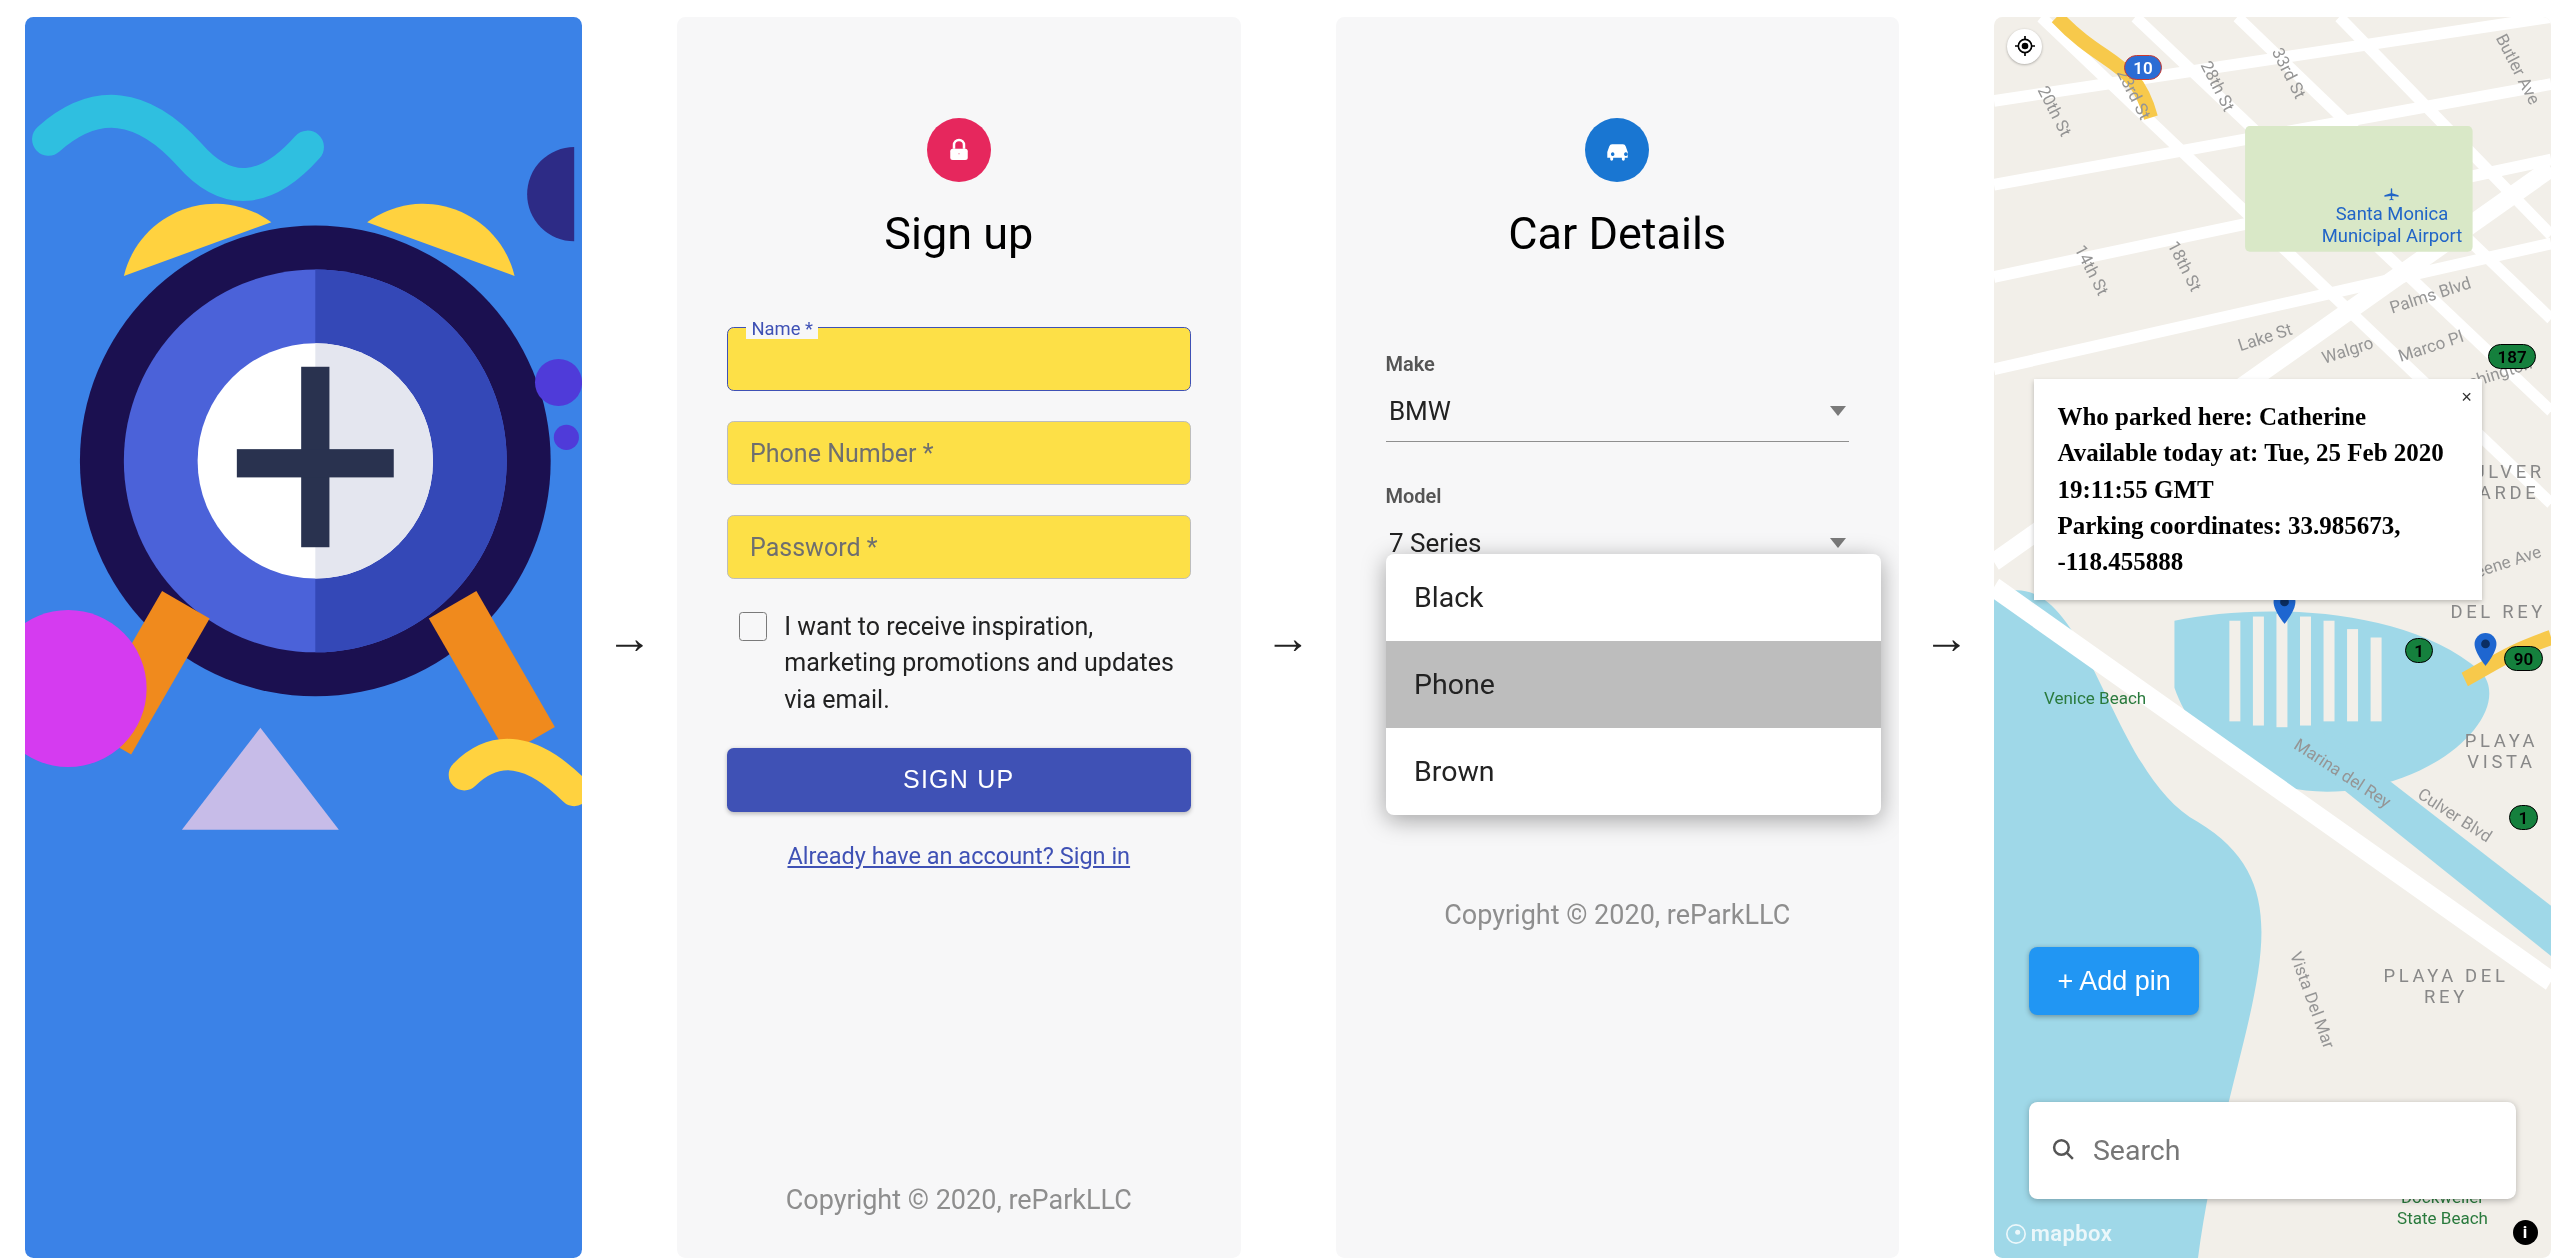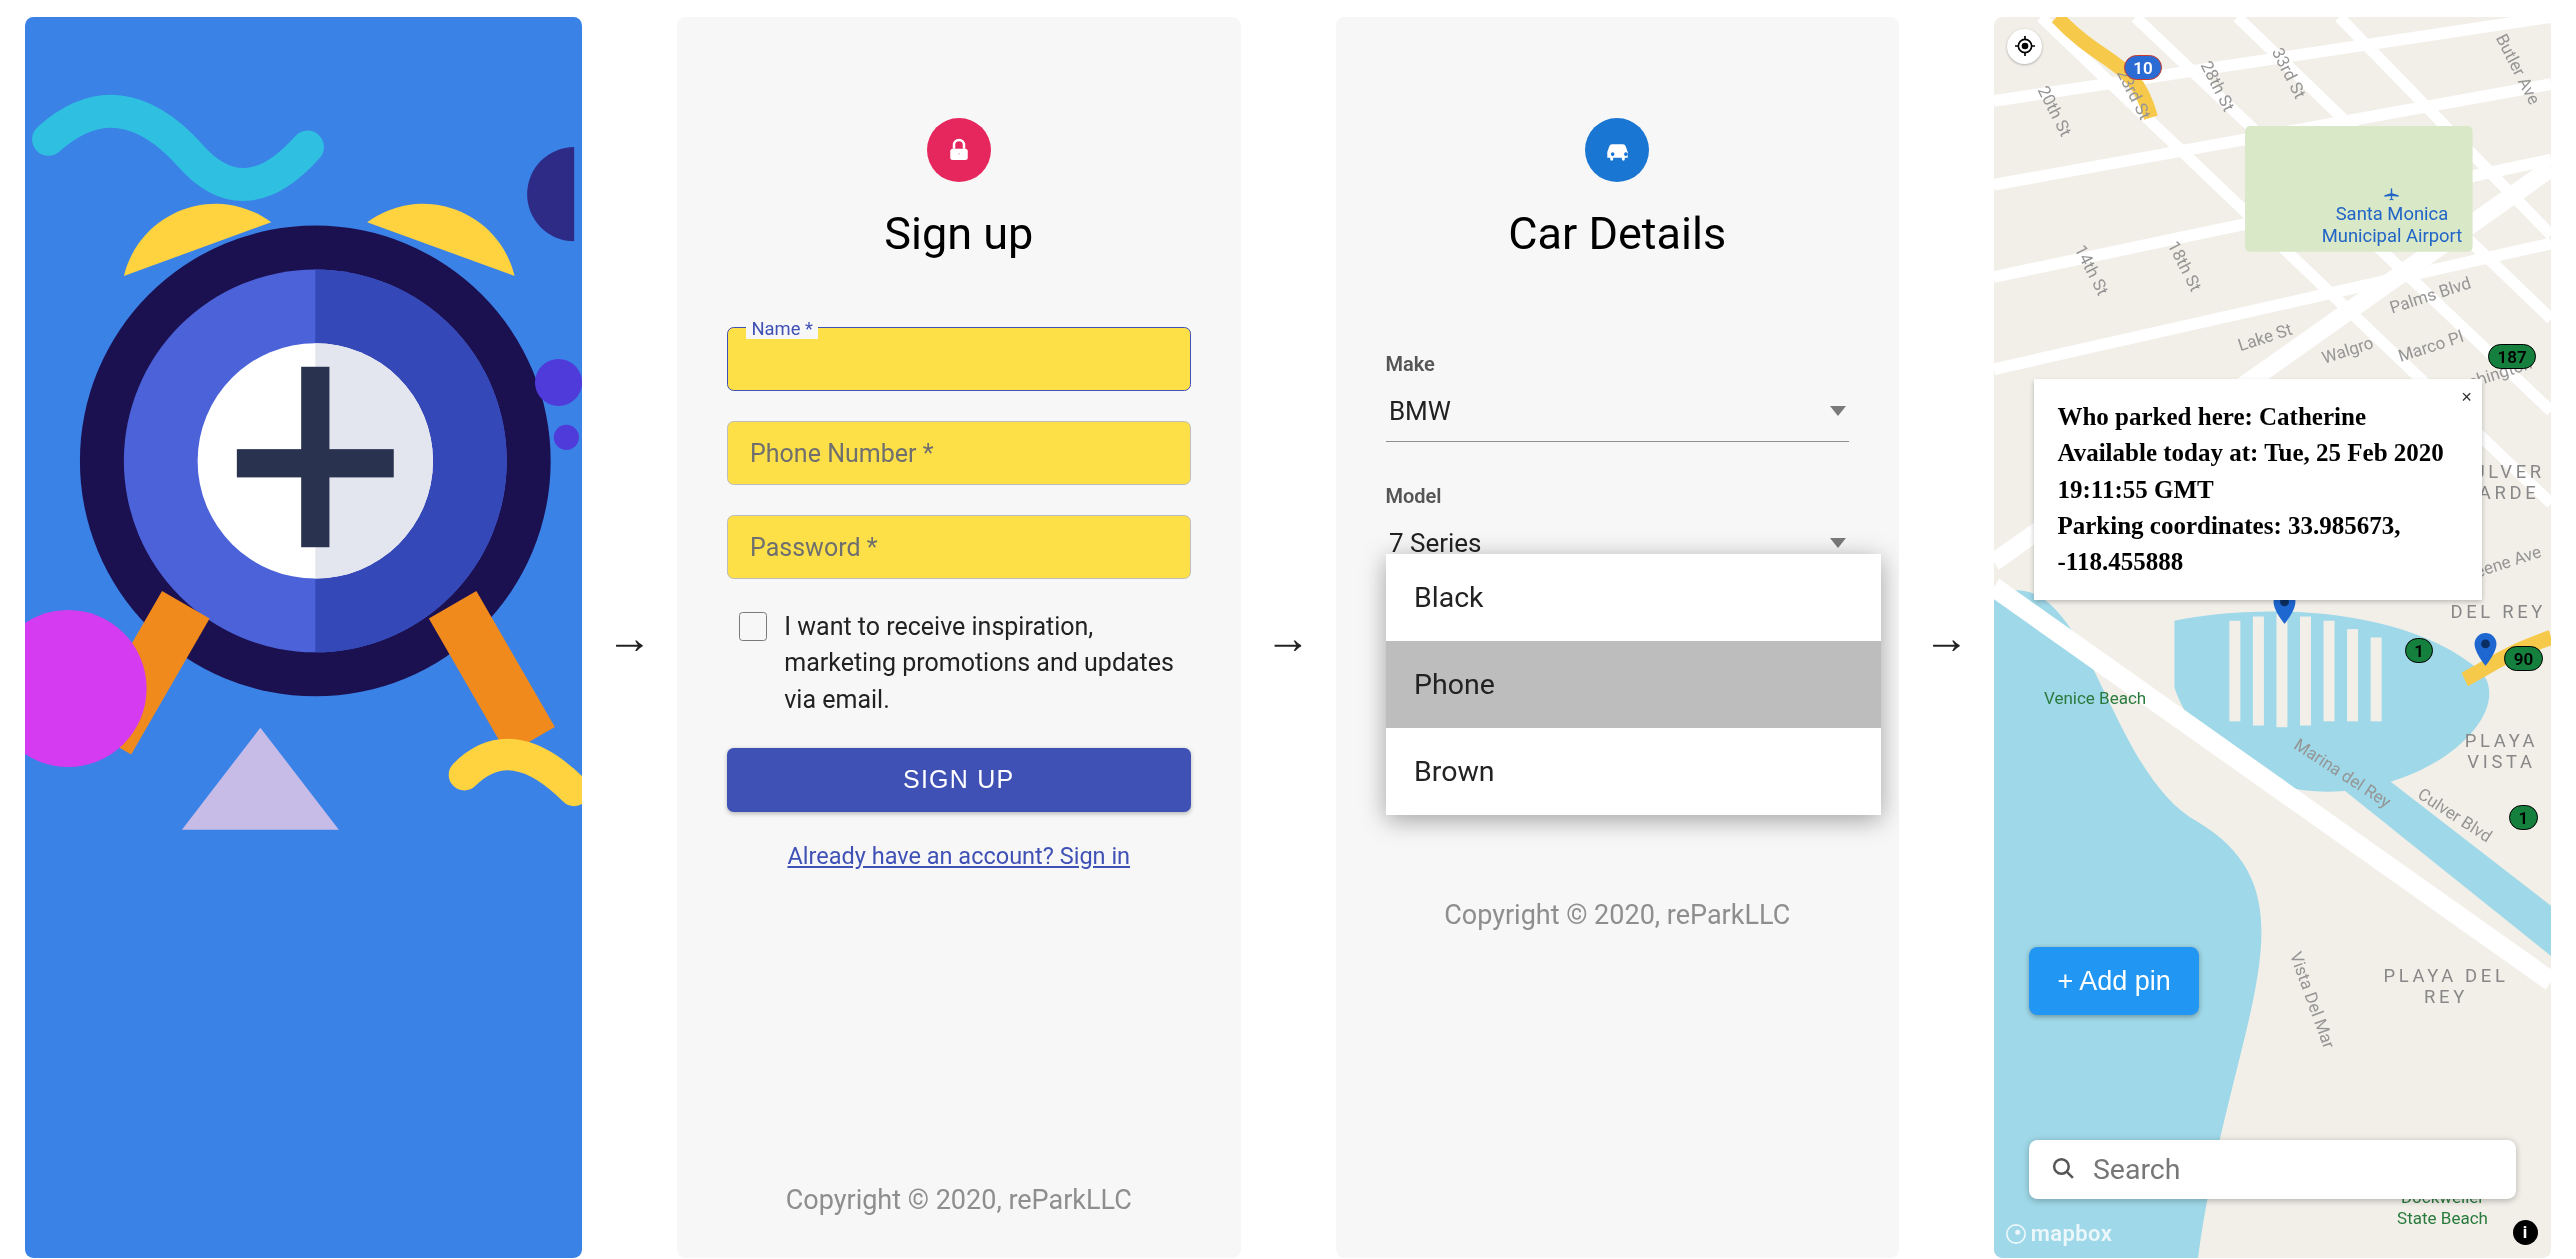--- a/index.html
+++ b/index.html
@@ -122,21 +122,21 @@
   font-size: 26px; color: #222;
   cursor: pointer;
 }
 .tri { width:0;height:0;border-left:8.4px solid transparent;border-right:8.4px solid transparent;border-top:10px solid #7a7a7a; }
 .s3 .primary-strip {
   position:absolute; bottom:515px; left:50px; right:50px;
   height: 67px; background:#3f51b5; border-radius:6.7px;
 }
 .dropdown {
   position:absolute; top:537px; left:50px; width:495px;
-  background:#fff; border-radius:0;
+  background:#fff; border-radius:8px;
   box-shadow: 0 5px 23.5px rgba(0,0,0,.35);
   z-index: 5;
   overflow:hidden;
 }
 .dropdown .opt { padding: 27px 28.5px; font-size: 28.5px; color:#222; cursor:pointer; }
 .dropdown .opt.hl { background:#bdbdbd; }
 .s3 .copy { bottom: 327px; }
 
 .s4 { background:#fff; }
 .compass {
@@ -160,21 +160,21 @@
 }
 .pin svg { display:block; }
 .addpin {
   position:absolute; left:35px; bottom:243px; z-index:15;
   background:#2196f3; color:#fff; border:none; border-radius:8.4px;
   font-size:27px; padding:18.4px 28.5px; font-weight:500; cursor:pointer;
   box-shadow:0 1.7px 5px rgba(0,0,0,.3);
 }
 .searchbar {
   position:absolute; left:35px; right:35px; bottom:59px; z-index:15;
-  background:#fff; border-radius:8.4px; height:59px;
+  background:#fff; border-radius:8.4px; height:97px;
   display:flex; align-items:center; gap:17px; padding:0 22px;
   box-shadow:0 1.7px 6.7px rgba(0,0,0,.25);
 }
 .searchbar .mag { color:#555; }
 .searchbar .ph { color:#777; font-size:28.5px; }
 .mapbox-logo {
   position:absolute; left:11.7px; bottom:11.7px; color:#fff; opacity:.8;
   font-size:22px; font-weight:600; letter-spacing:.02em; z-index:12;
   display:flex; align-items:center; gap:5px;
 }

